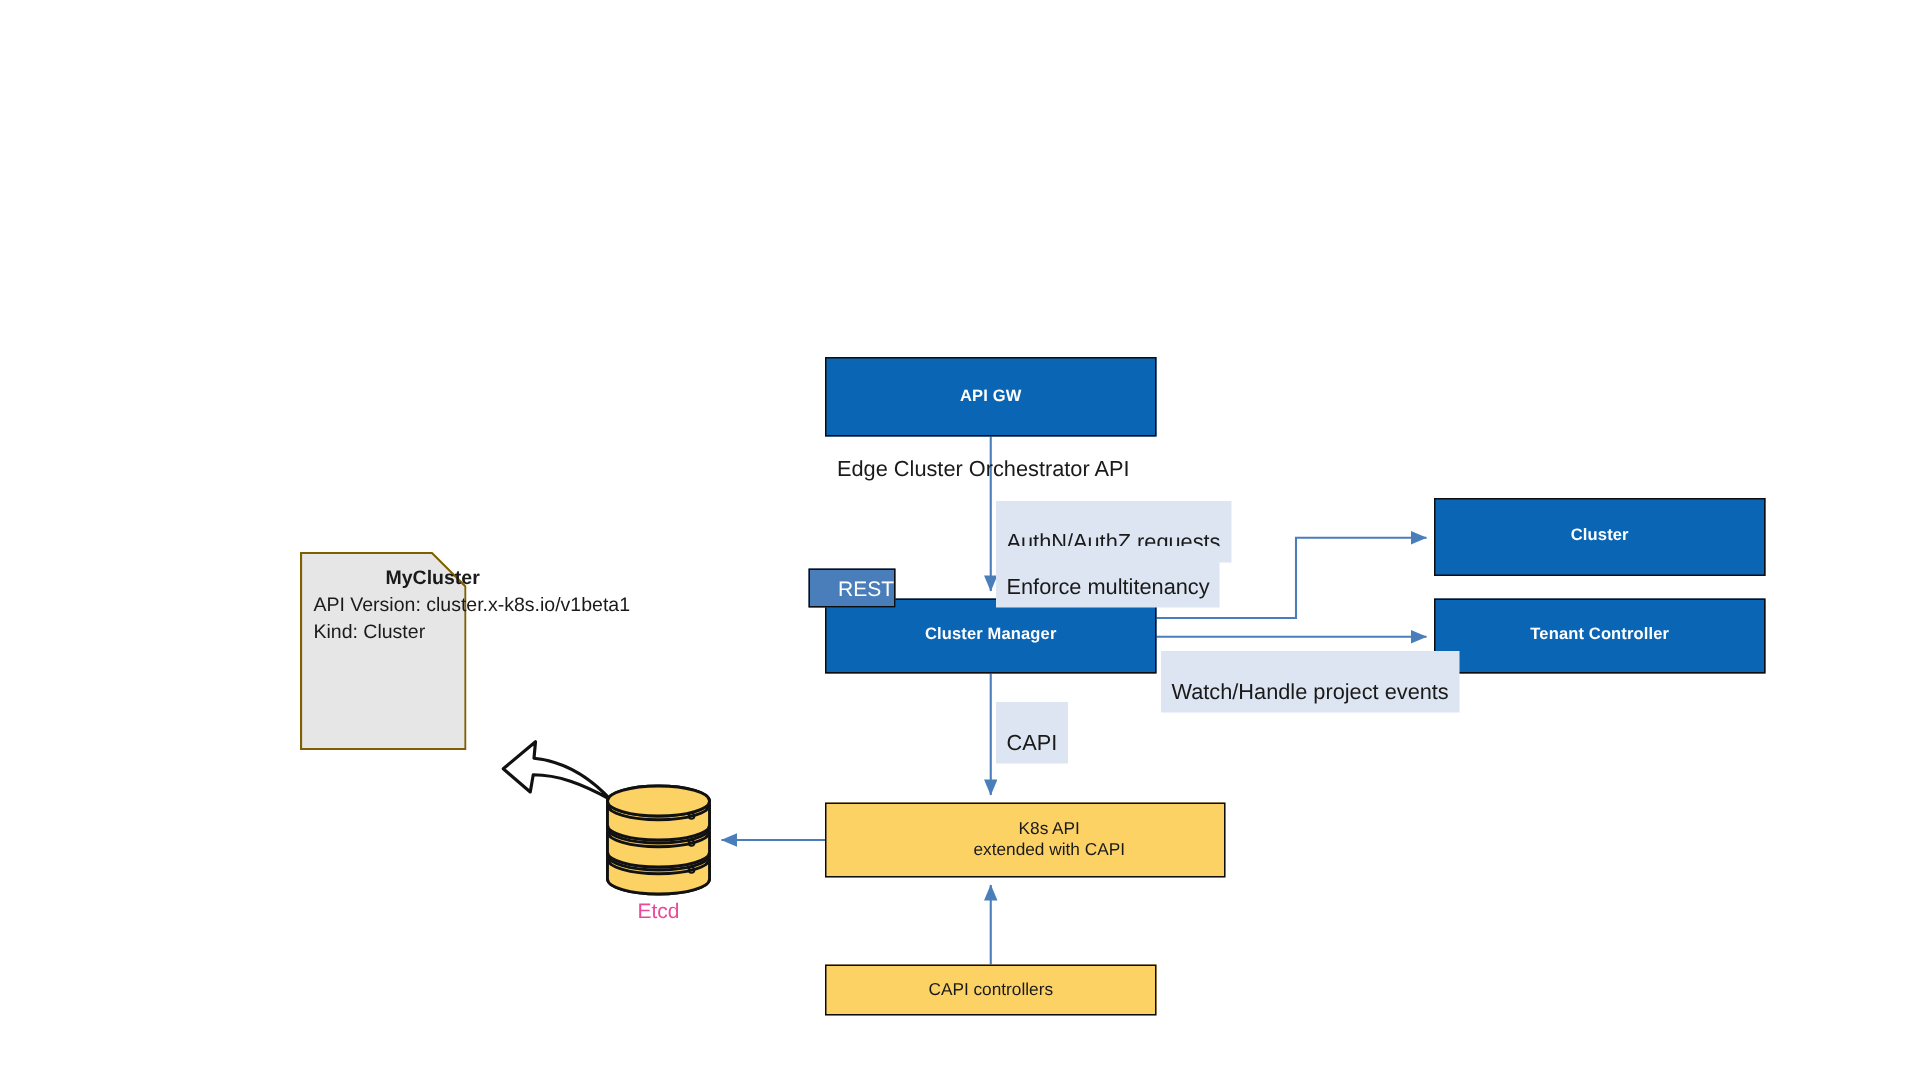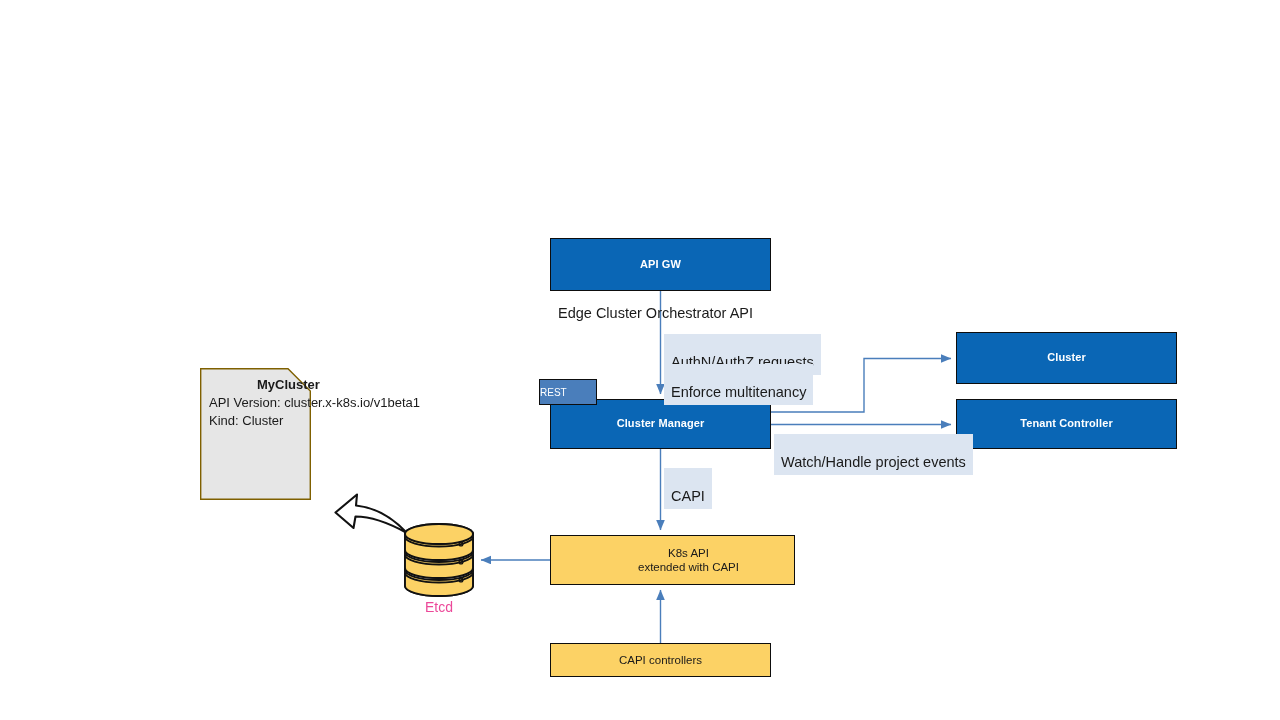--- a/index.html
+++ b/index.html
@@ -50,38 +50,38 @@
     border: 1.3px solid #0d0d0d;
     color: #1a1a1a;
     font-weight: normal;
     font-size: 11.5px;
   }
 
   #api-gw      { left: 550px; top: 238px; width: 221px; height: 53px; }
   #cluster-mgr { left: 550px; top: 399px; width: 221px; height: 50px; }
   #keycloak    { left: 956px; top: 332px; width: 221px; height: 52px; }
   #tenant-ctrl { left: 956px; top: 399px; width: 221px; height: 50px; }
-  #k8s-api     { left: 550px; top: 535px; width: 245px; height: 50px; padding-left: 32px; }
+  #k8s-api     { left: 550px; top: 535px; width: 267px; height: 50px; padding-left: 32px; }
   #capi-ctrl   { left: 550px; top: 643px; width: 221px; height: 34px; }
 
   
   #rest-badge {
     position: absolute;
     left: 539px;
     top: 379px;
     width: 58px;
     height: 26px;
     background: #4A7EBB;
     border: 1.3px solid #0d0d0d;
     box-sizing: border-box;
     color: #ffffff;
-    font-size: 10px;
+    font-size: 14px;
     display: flex;
     align-items: center;
-    justify-content: flex-start;
+    justify-content: flex-end;
     z-index: 6;
   }
 
   
   .chip {
     position: absolute;
     background: #DCE5F1;
     color: #1a1a1a;
     font-size: 14.5px;
     padding: 20px 7px 4px 7px;

